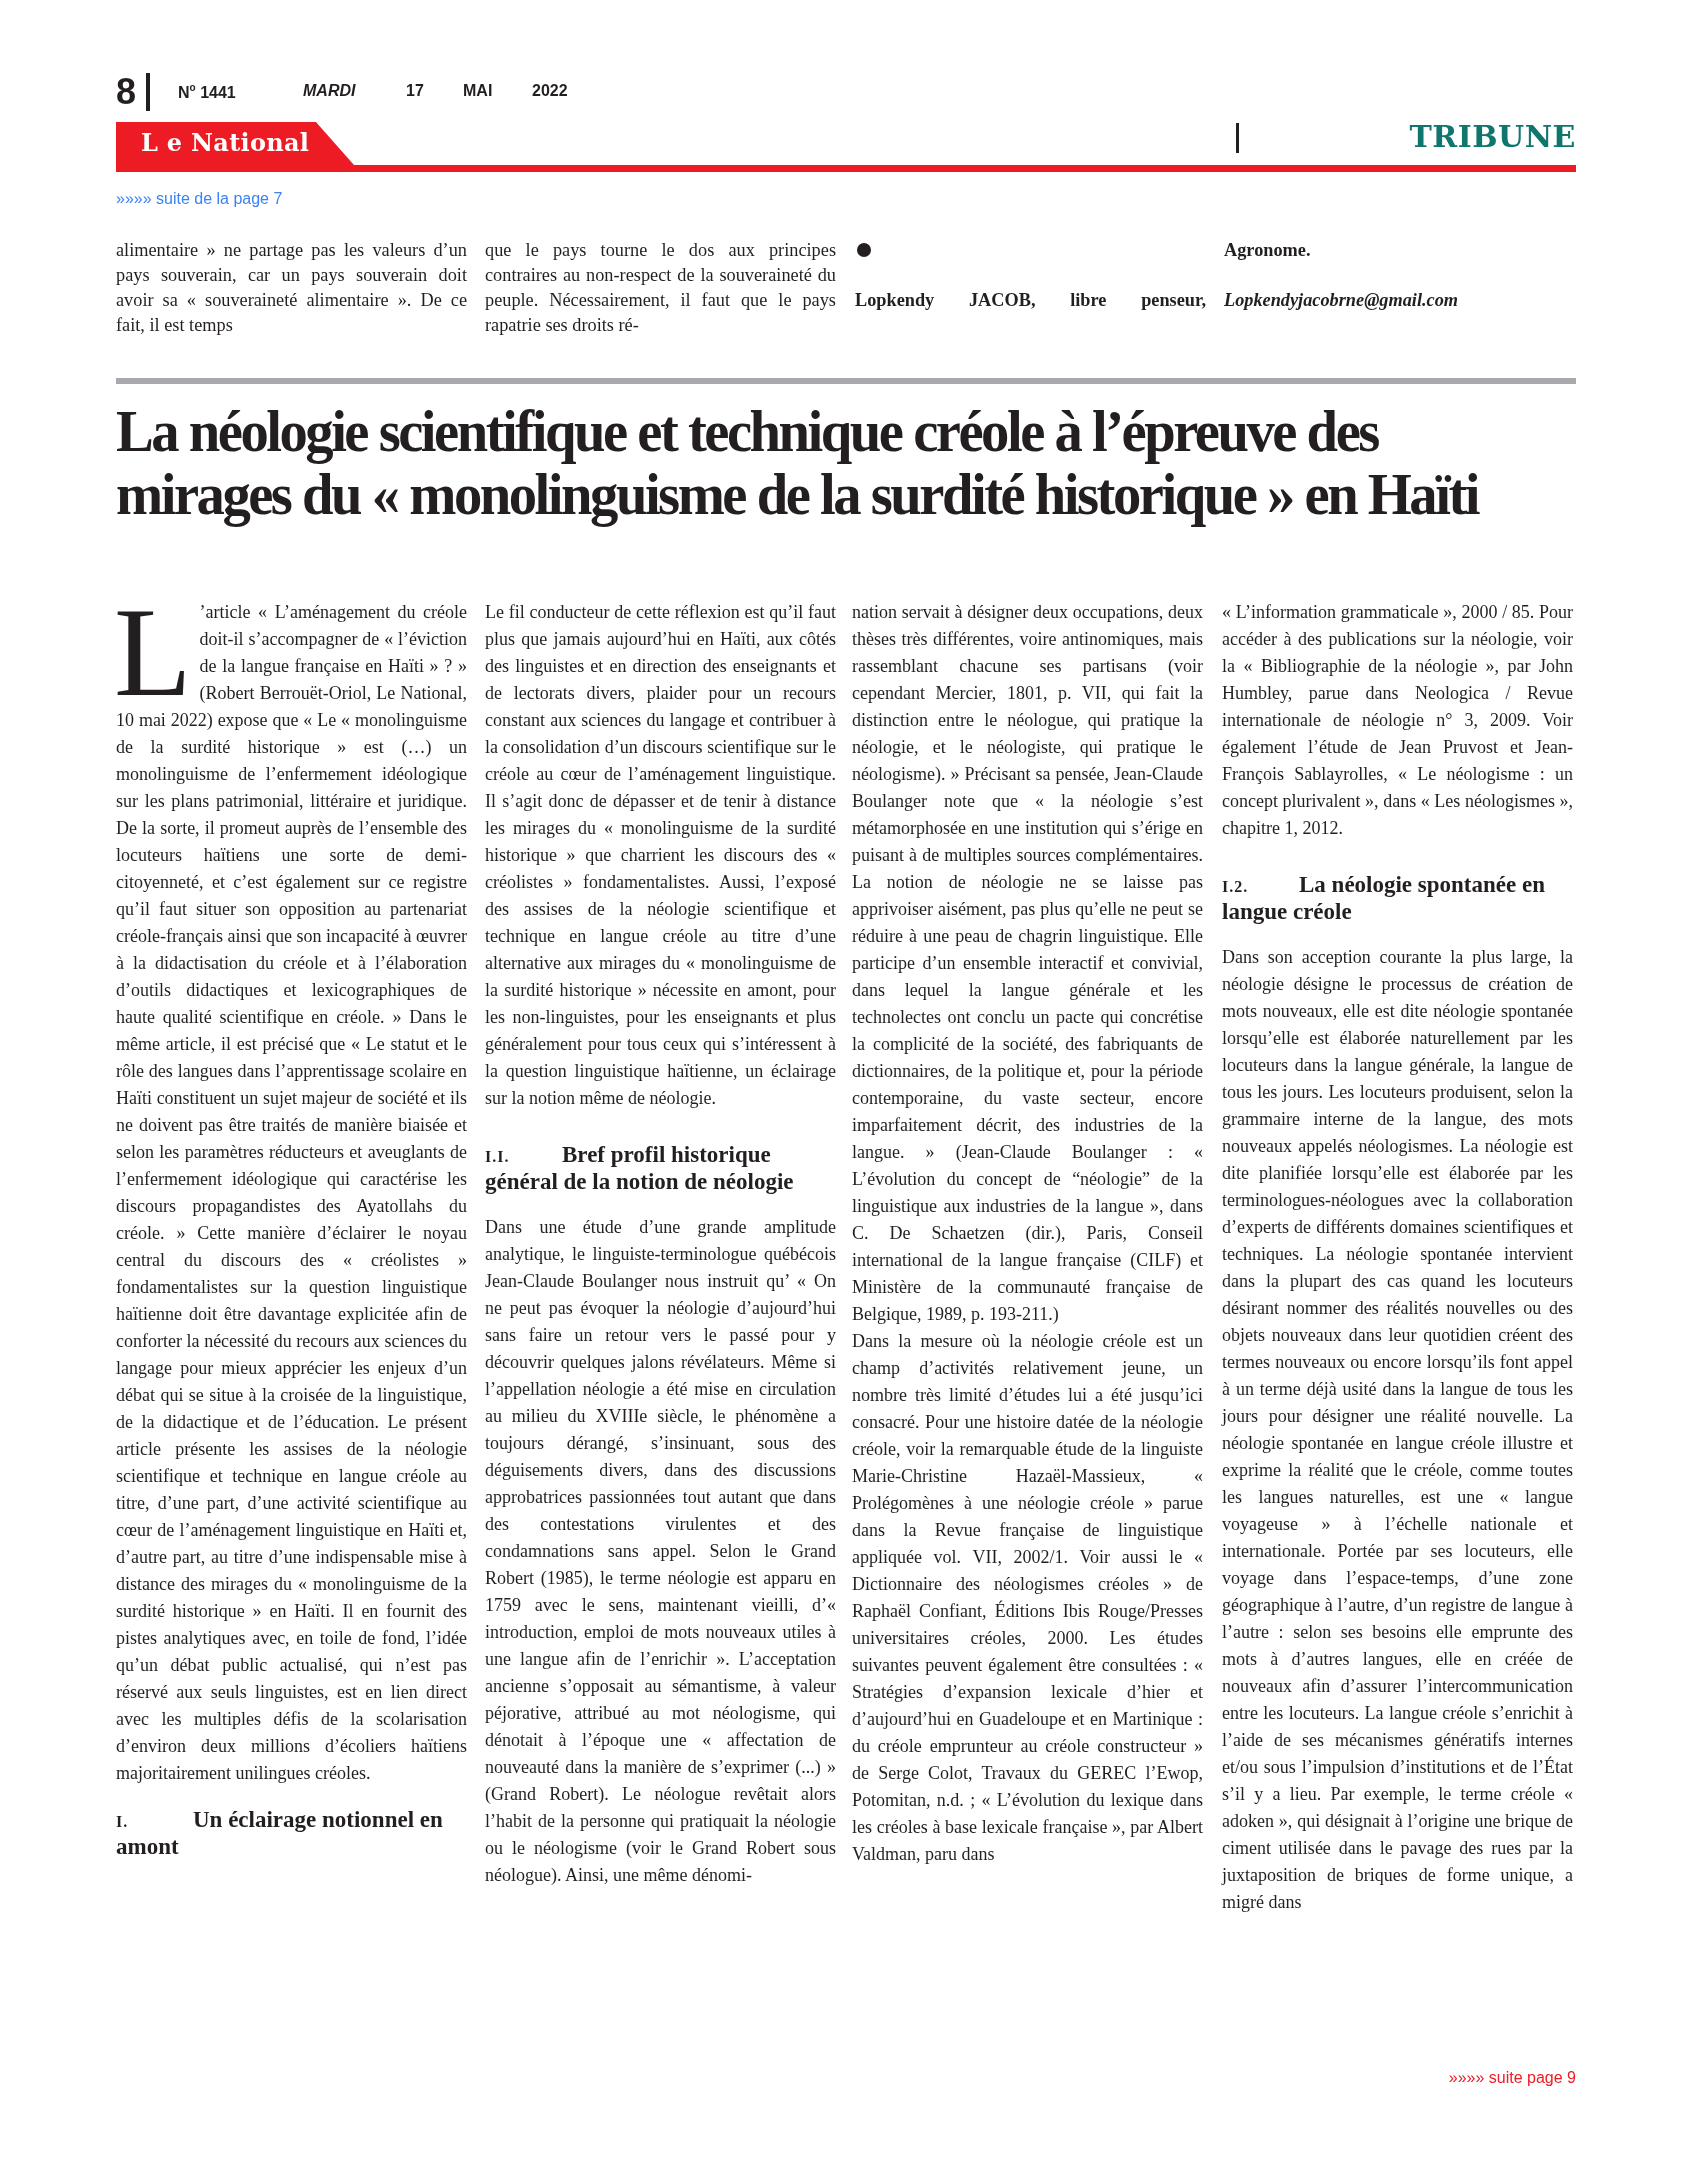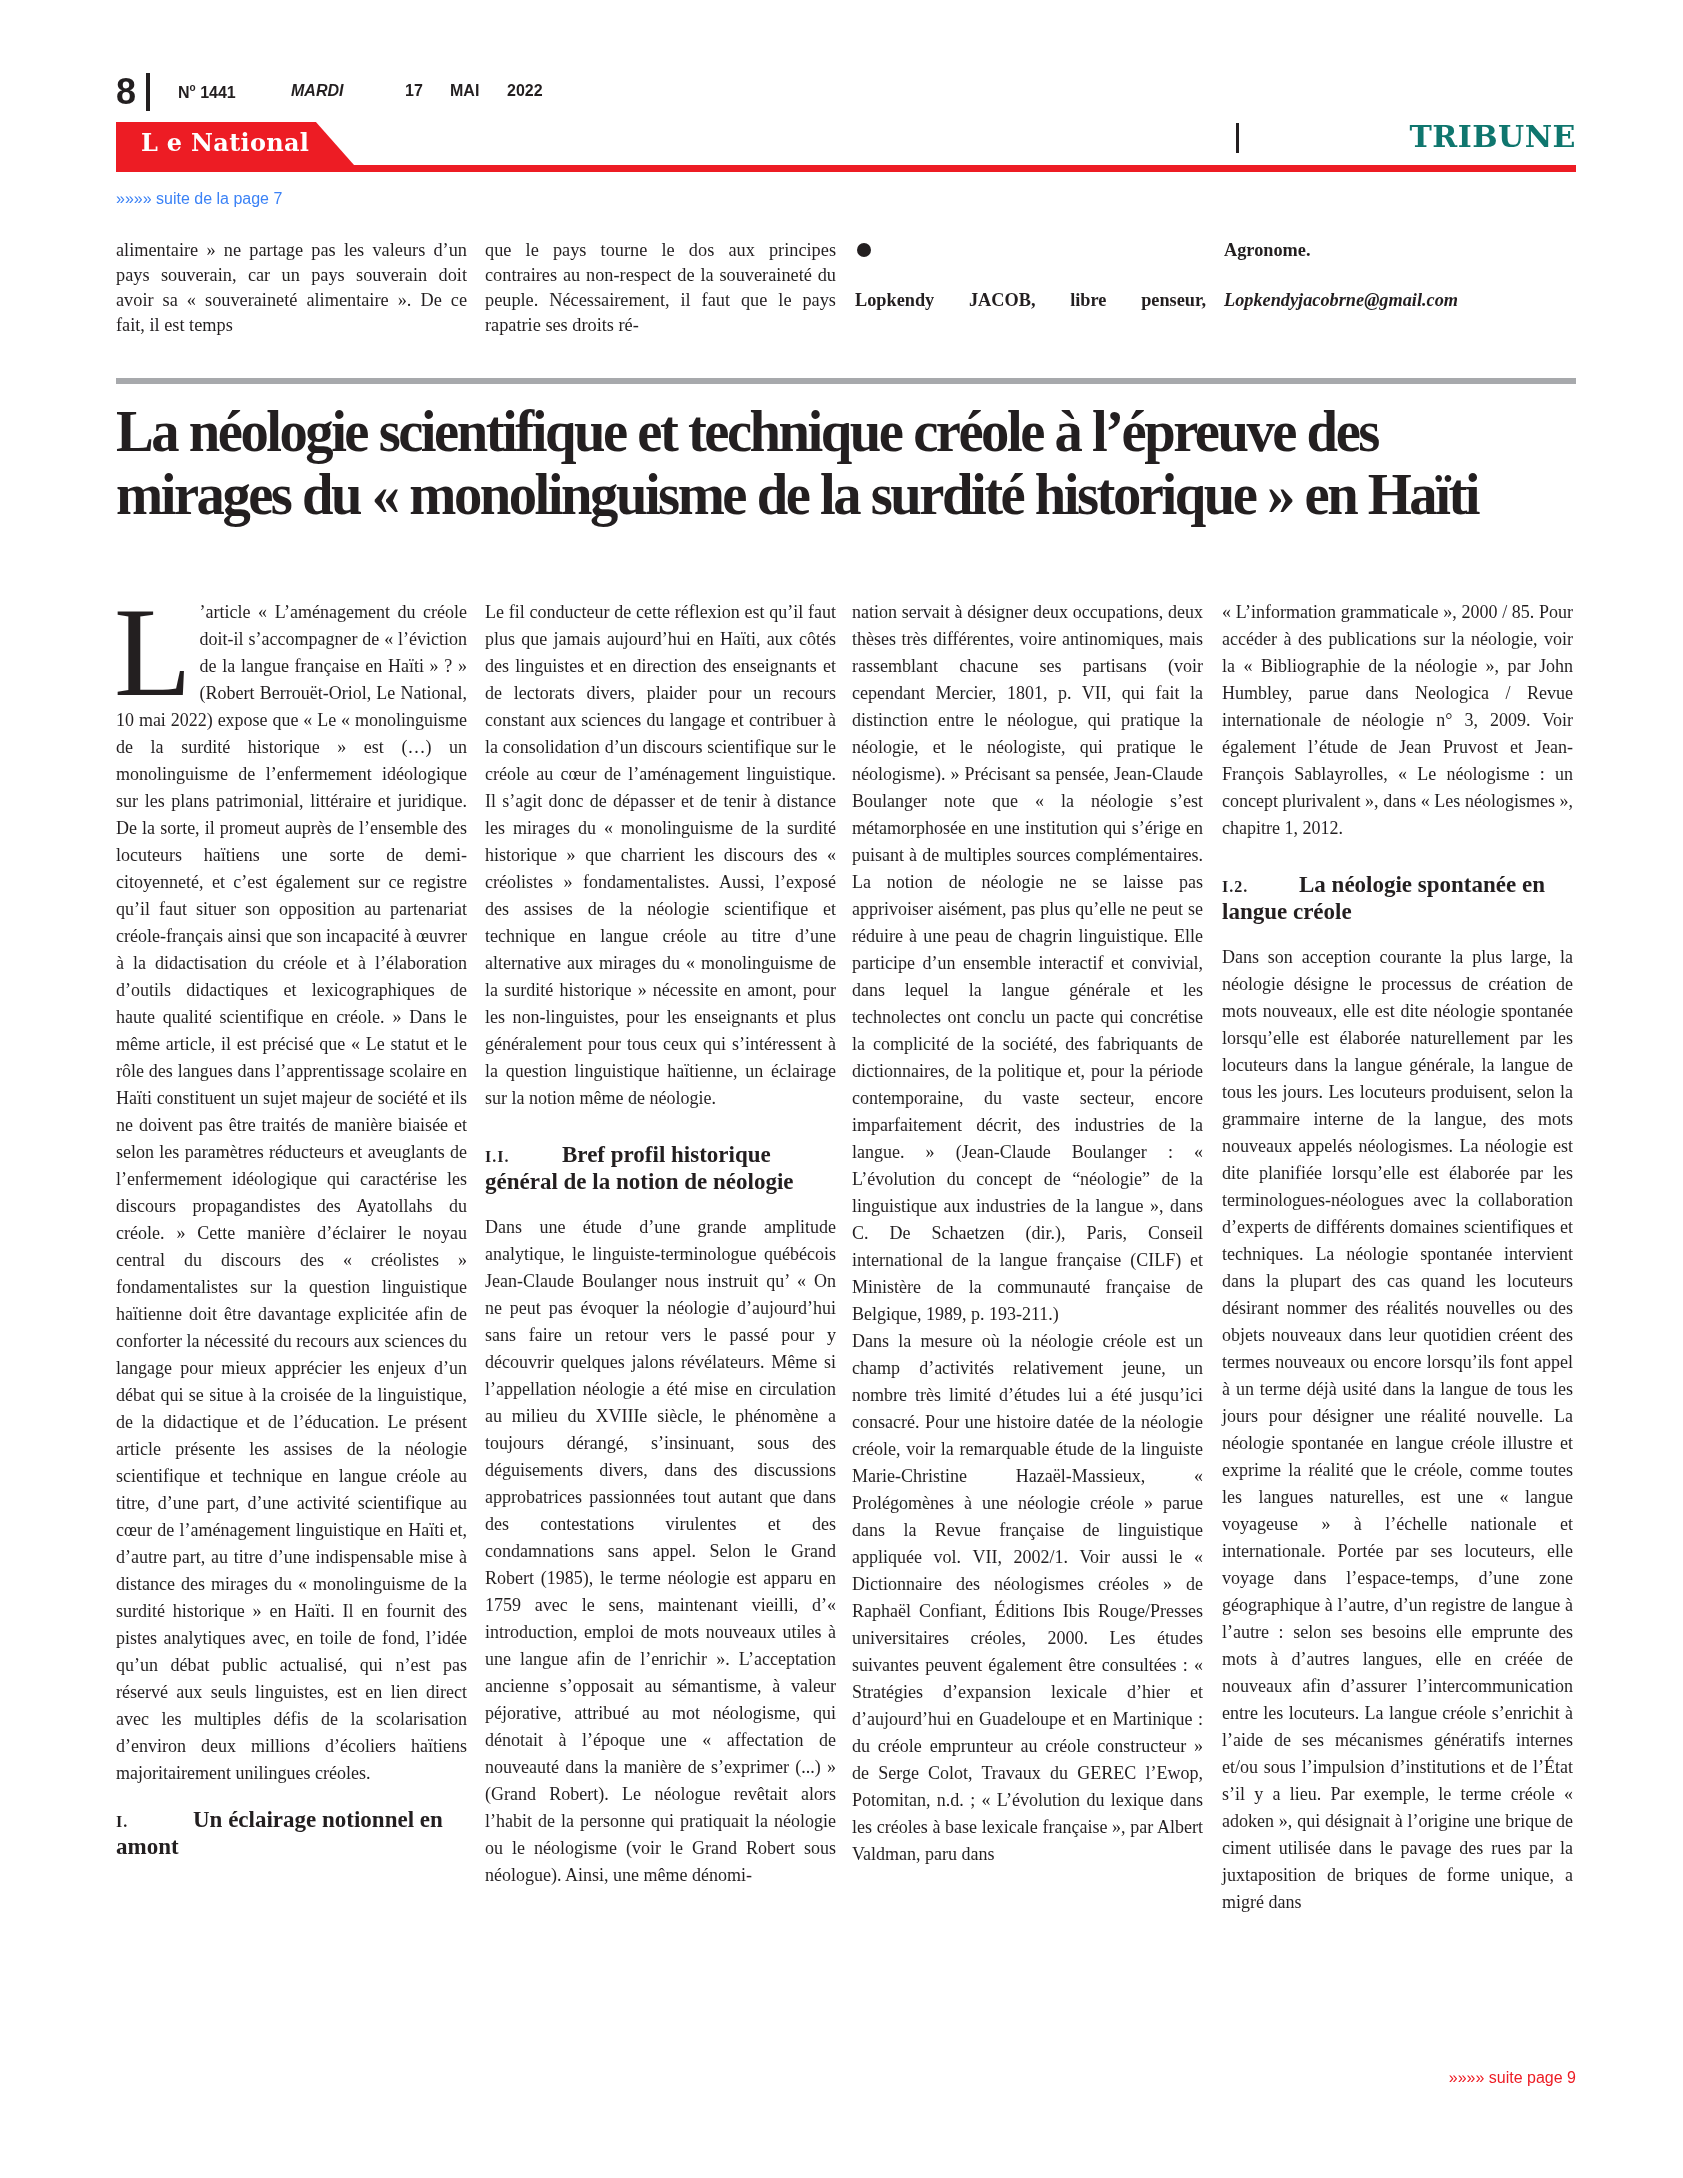--- a/index.html
+++ b/index.html
@@ -3,25 +3,25 @@
 <meta charset="utf-8">
 <style>
   html, body { margin: 0; padding: 0; background: #ffffff; }
   body { width: 1683px; height: 2178px; position: relative; overflow: hidden; color: #231f20;
          font-family: "Liberation Serif", "DejaVu Serif", serif; }
 
   
   .masthead-top { position: absolute; left: 116px; top: 69px; height: 46px; display: flex; align-items: center; }
   .page-num { font-family: "Liberation Sans", "DejaVu Sans", sans-serif; font-weight: 700; font-size: 36px; line-height: 1; }
   .vbar { width: 4px; height: 38px; background: #231f20; margin: 0 28px 0 10px; }
-  .issue-meta { font-family: "Liberation Sans", "DejaVu Sans", sans-serif; font-weight: 700; font-size: 16px; display: flex; gap: 0; }
+  .issue-meta { font-family: "Liberation Sans", "DejaVu Sans", sans-serif; font-weight: 700; font-size: 16px; display: flex; gap: 12px; }
   .issue-meta span { display: inline-block; }
   .meta-issue { width: 113px; }
   .meta-day { width: 91px; font-style: italic; }
-  .meta-date { width: 45px; margin-left: 23px; }
+  .meta-date { width: 45px; }
   .meta-month { width: 57px; }
   .sup { font-size: 10px; vertical-align: super; }
 
   .band-wrap { position: absolute; left: 116px; top: 122px; width: 1460px; height: 50px; }
   .band-red-line { position: absolute; left: 0; right: 0; bottom: 0; height: 7px; background: #ed1c24; }
   .band-tab { position: absolute; left: 0; top: 0; width: 238px; height: 43px; background: #ed1c24;
               clip-path: polygon(0 0, 84% 0, 100% 100%, 0 100%); }
   .band-tab-bottom { position: absolute; left: 0; top: 36px; width: 223px; height: 14px; background: #ed1c24; }
   .brand { position: absolute; left: 25px; top: 6px; color: #ffffff; font-family: "DejaVu Serif", serif;
            font-weight: 700; font-size: 24px; letter-spacing: 0.3px; }

